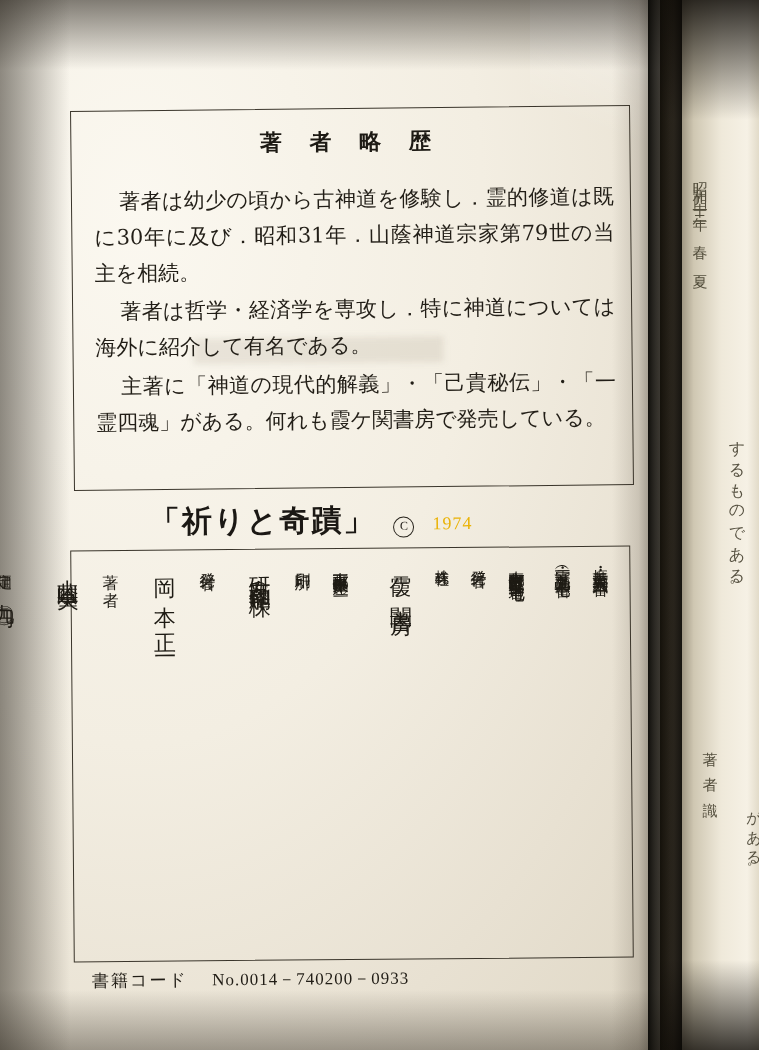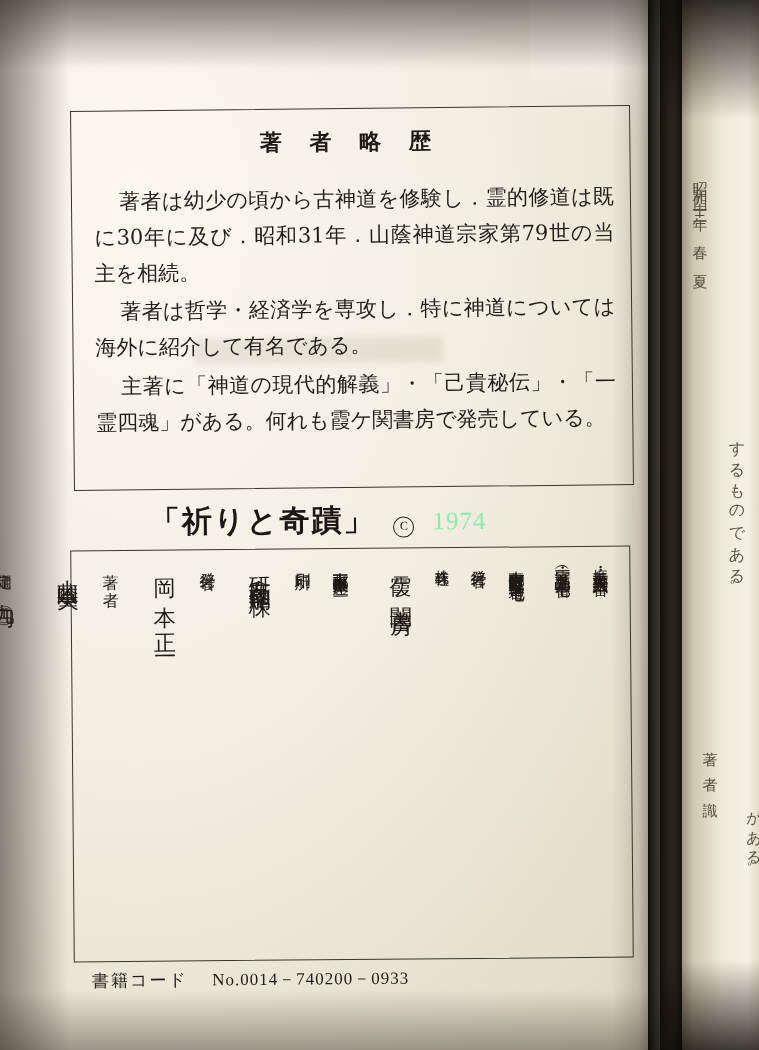--- a/index.html
+++ b/index.html
@@ -138,22 +138,22 @@
     width: 19px; height: 19px;
     border: 1.4px solid #26221b;
     border-radius: 50%;
     font-size: 12px;
     line-height: 17px;
     text-align: center;
     color: #26221b;
     font-family: "Liberation Serif", serif;
   }
   .copy-year {
-    font-size: 25px;
-    color: #86efac;
+    font-size: 18px;
+    color: #eab308;
     font-family: "Liberation Serif", serif;
     letter-spacing: 1px;
   }
 
   
   .colophon {
     position: absolute;
     left: 72px; top: 548px;
     width: 560px; height: 412px;
     border: 1px solid #3a352b;

